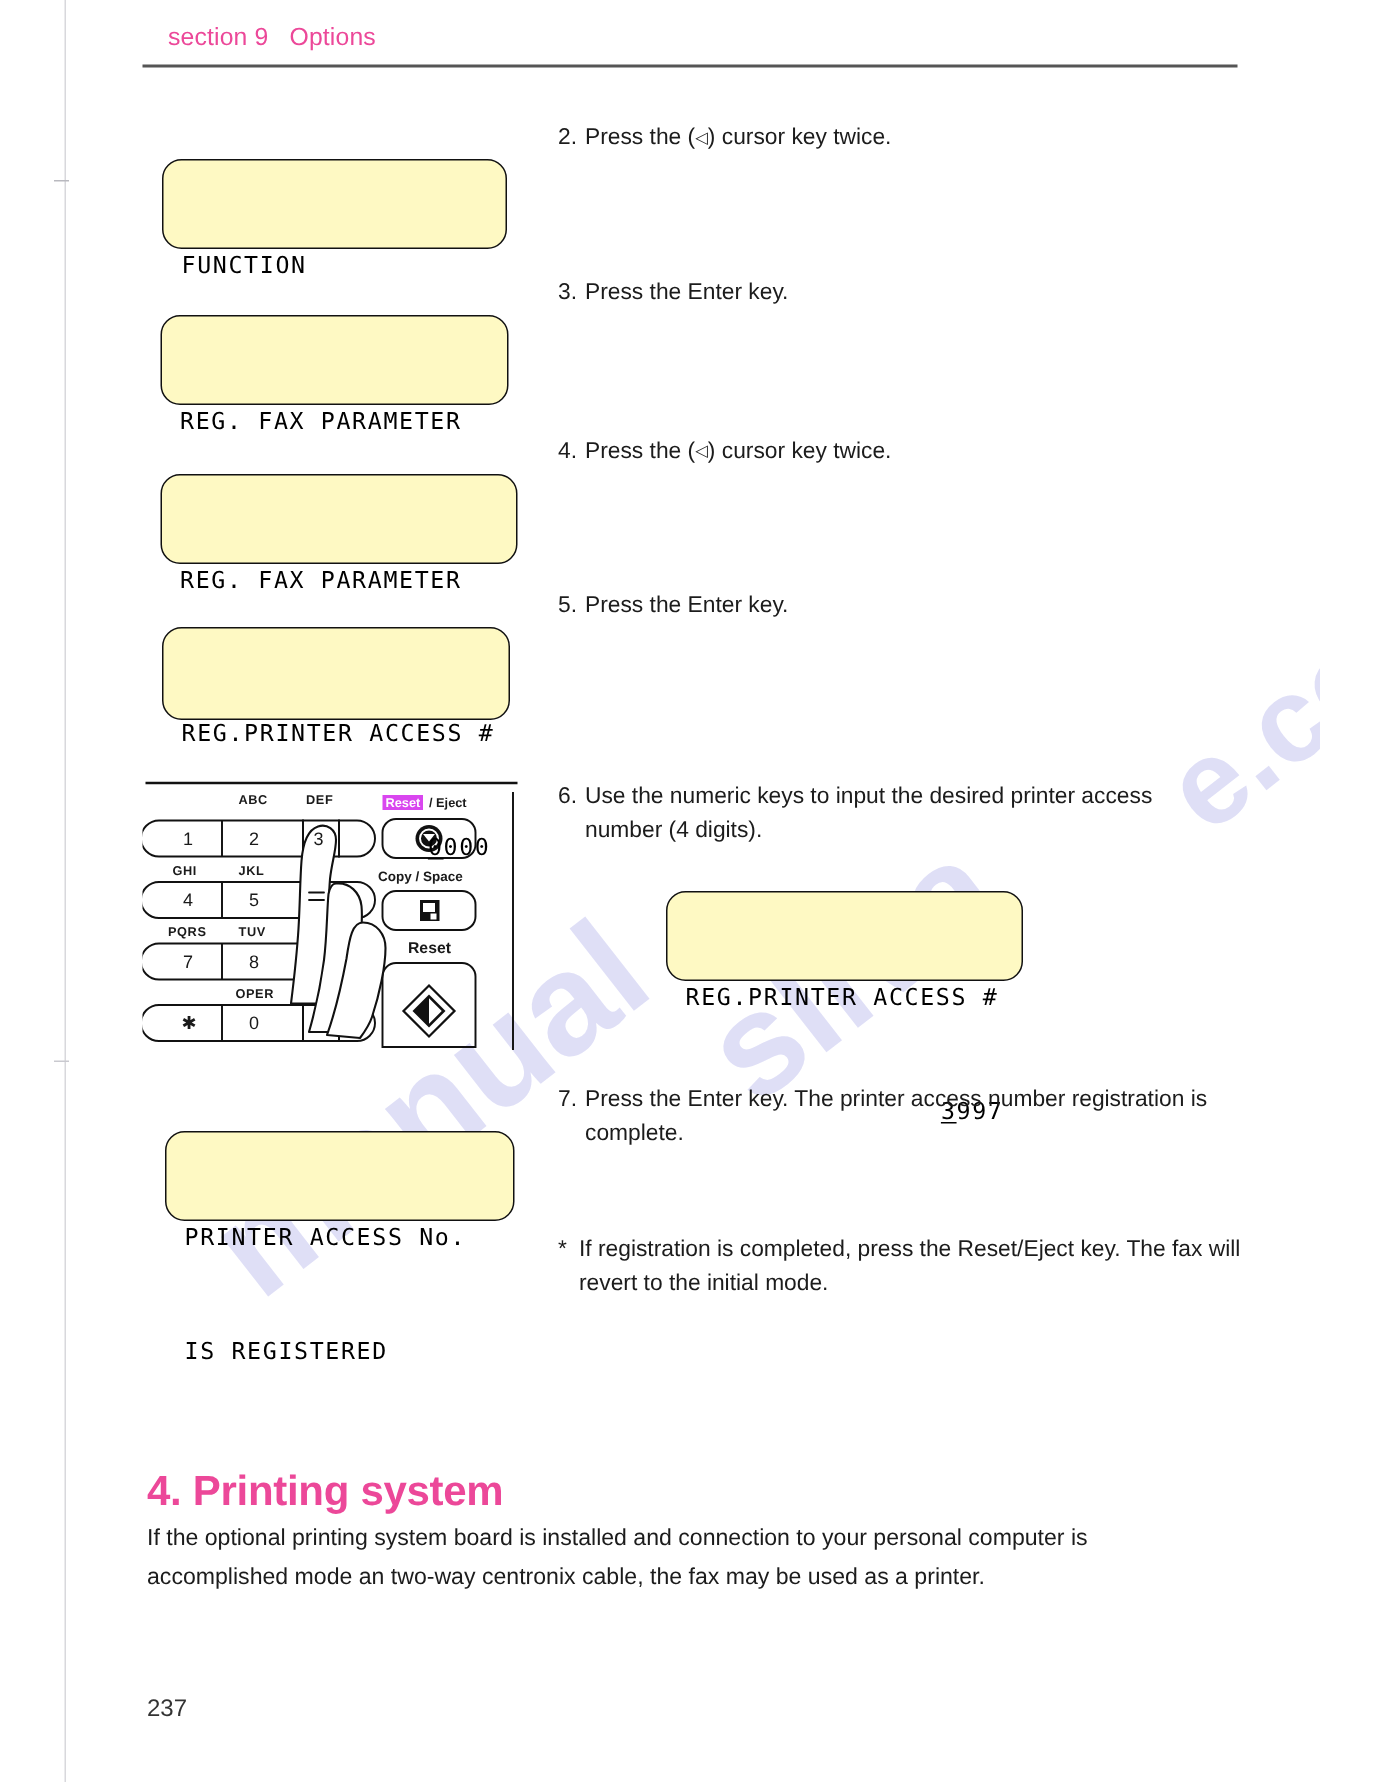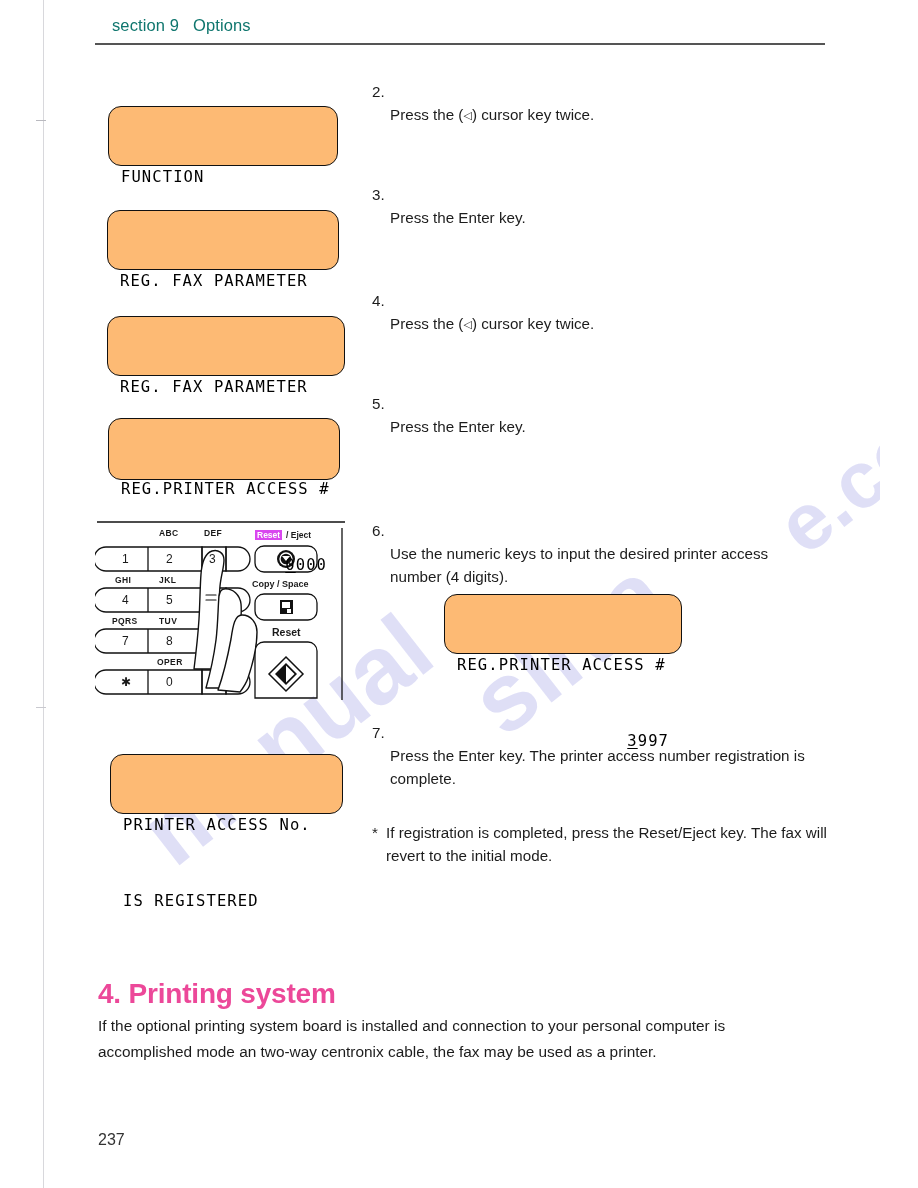--- a/index.html
+++ b/index.html
@@ -81,40 +81,40 @@
   
   #page-header {
     position: absolute;
     left: 112px;
     top: 16px;
     z-index: 3;
   }
   #header-title {
     font-size: 16.5px;
     letter-spacing: .1px;
-    color: #0f766e;
+    color: #ec4899;
     white-space: pre;
   }
   #header-rule {
     position: absolute;
     left: 95px;
     top: 43px;
     width: 730px;
     height: 2px;
     background: #555;
     z-index: 3;
   }
 
   
   .lcd {
     position: absolute;
     box-sizing: border-box;
     border: 1.6px solid #111;
     border-radius: 13px;
-    background: #fdba74;
+    background: #fef9c3;
     font-family: "DejaVu Sans Mono", "Liberation Mono", monospace;
     font-size: 15.5px;
     letter-spacing: 1.1px;
     color: #000;
     padding: 8px 12px 6px 12px;
     z-index: 3;
     line-height: 1.62;
     white-space: pre;
   }
   .lcd .lcd-line { display: block; }
@@ -140,21 +140,20 @@
     color: #1c1c1c;
   }
   .step .num {
     position: absolute;
     left: 0;
     top: 0;
   }
   .step .body {
     display: block;
     padding-left: 18px;
-    margin-top: 23px;
   }
   #step-2 { left: 372px; top: 81px;  width: 430px; }
   #step-3 { left: 372px; top: 184px; width: 430px; }
   #step-4 { left: 372px; top: 290px; width: 430px; }
   #step-5 { left: 372px; top: 393px; width: 430px; }
   #step-6 { left: 372px; top: 520px; width: 440px; }
   #step-7 { left: 372px; top: 722px; width: 470px; }
 
   #note-star {
     position: absolute;

